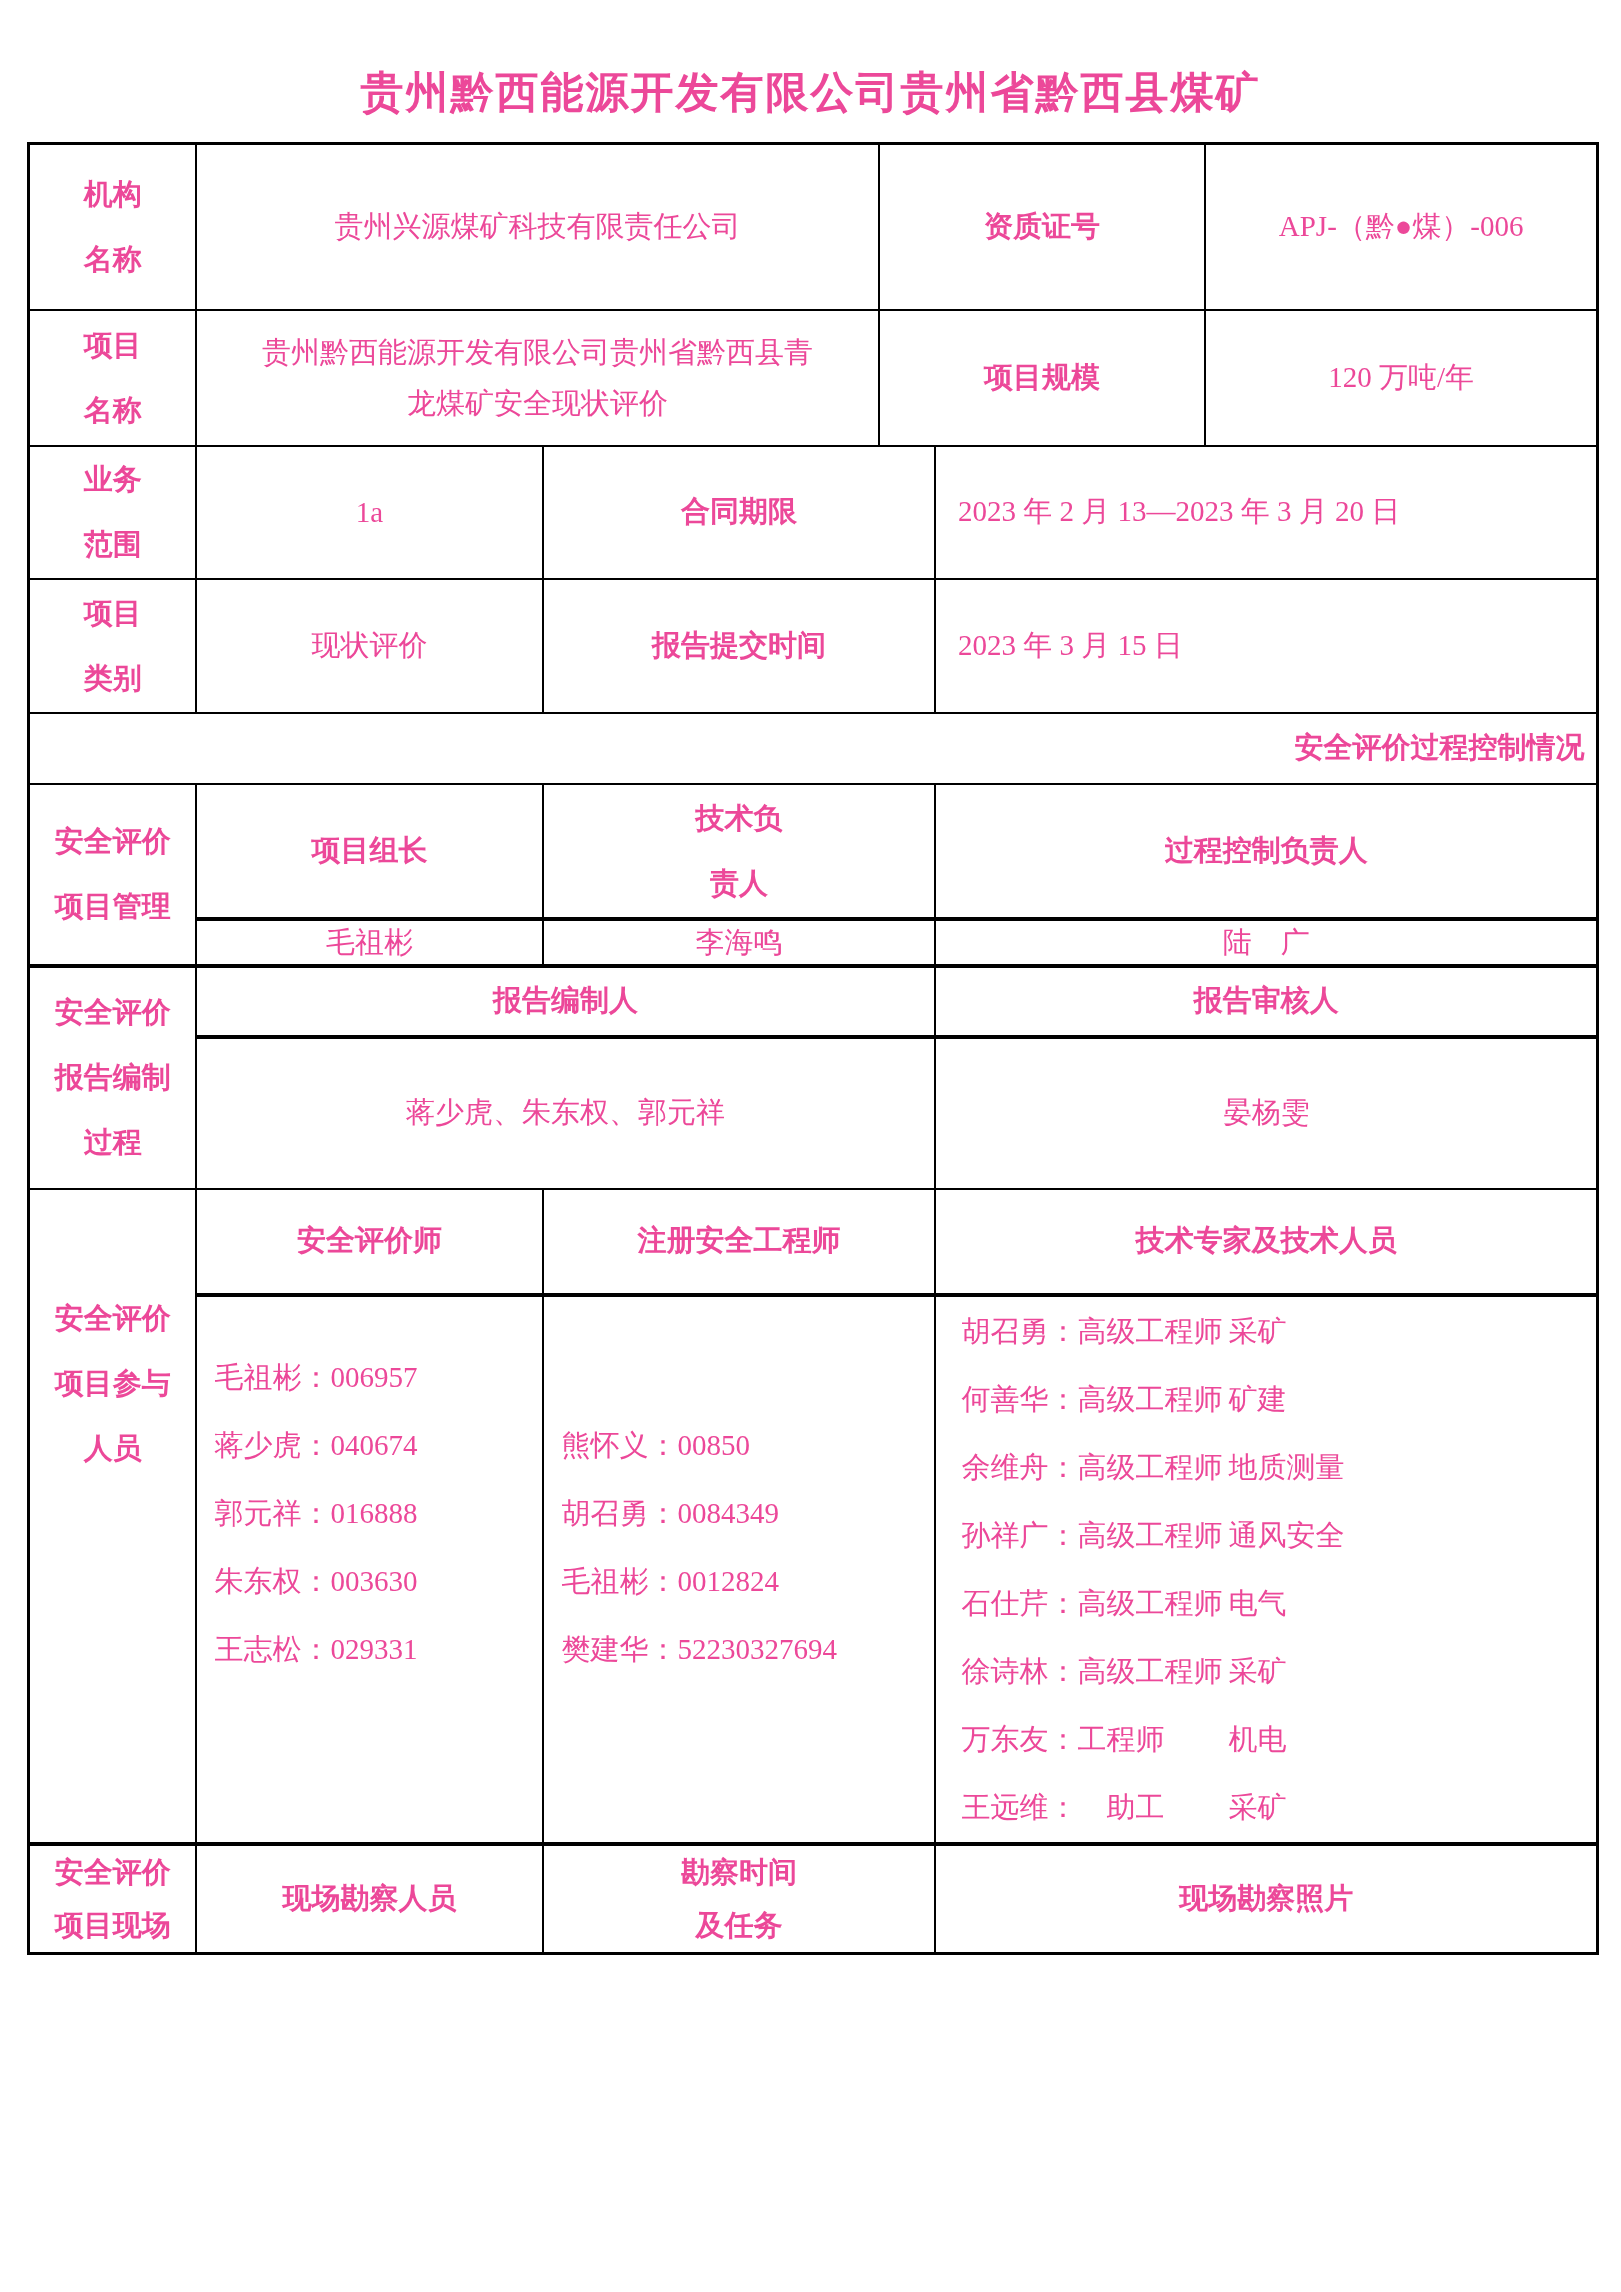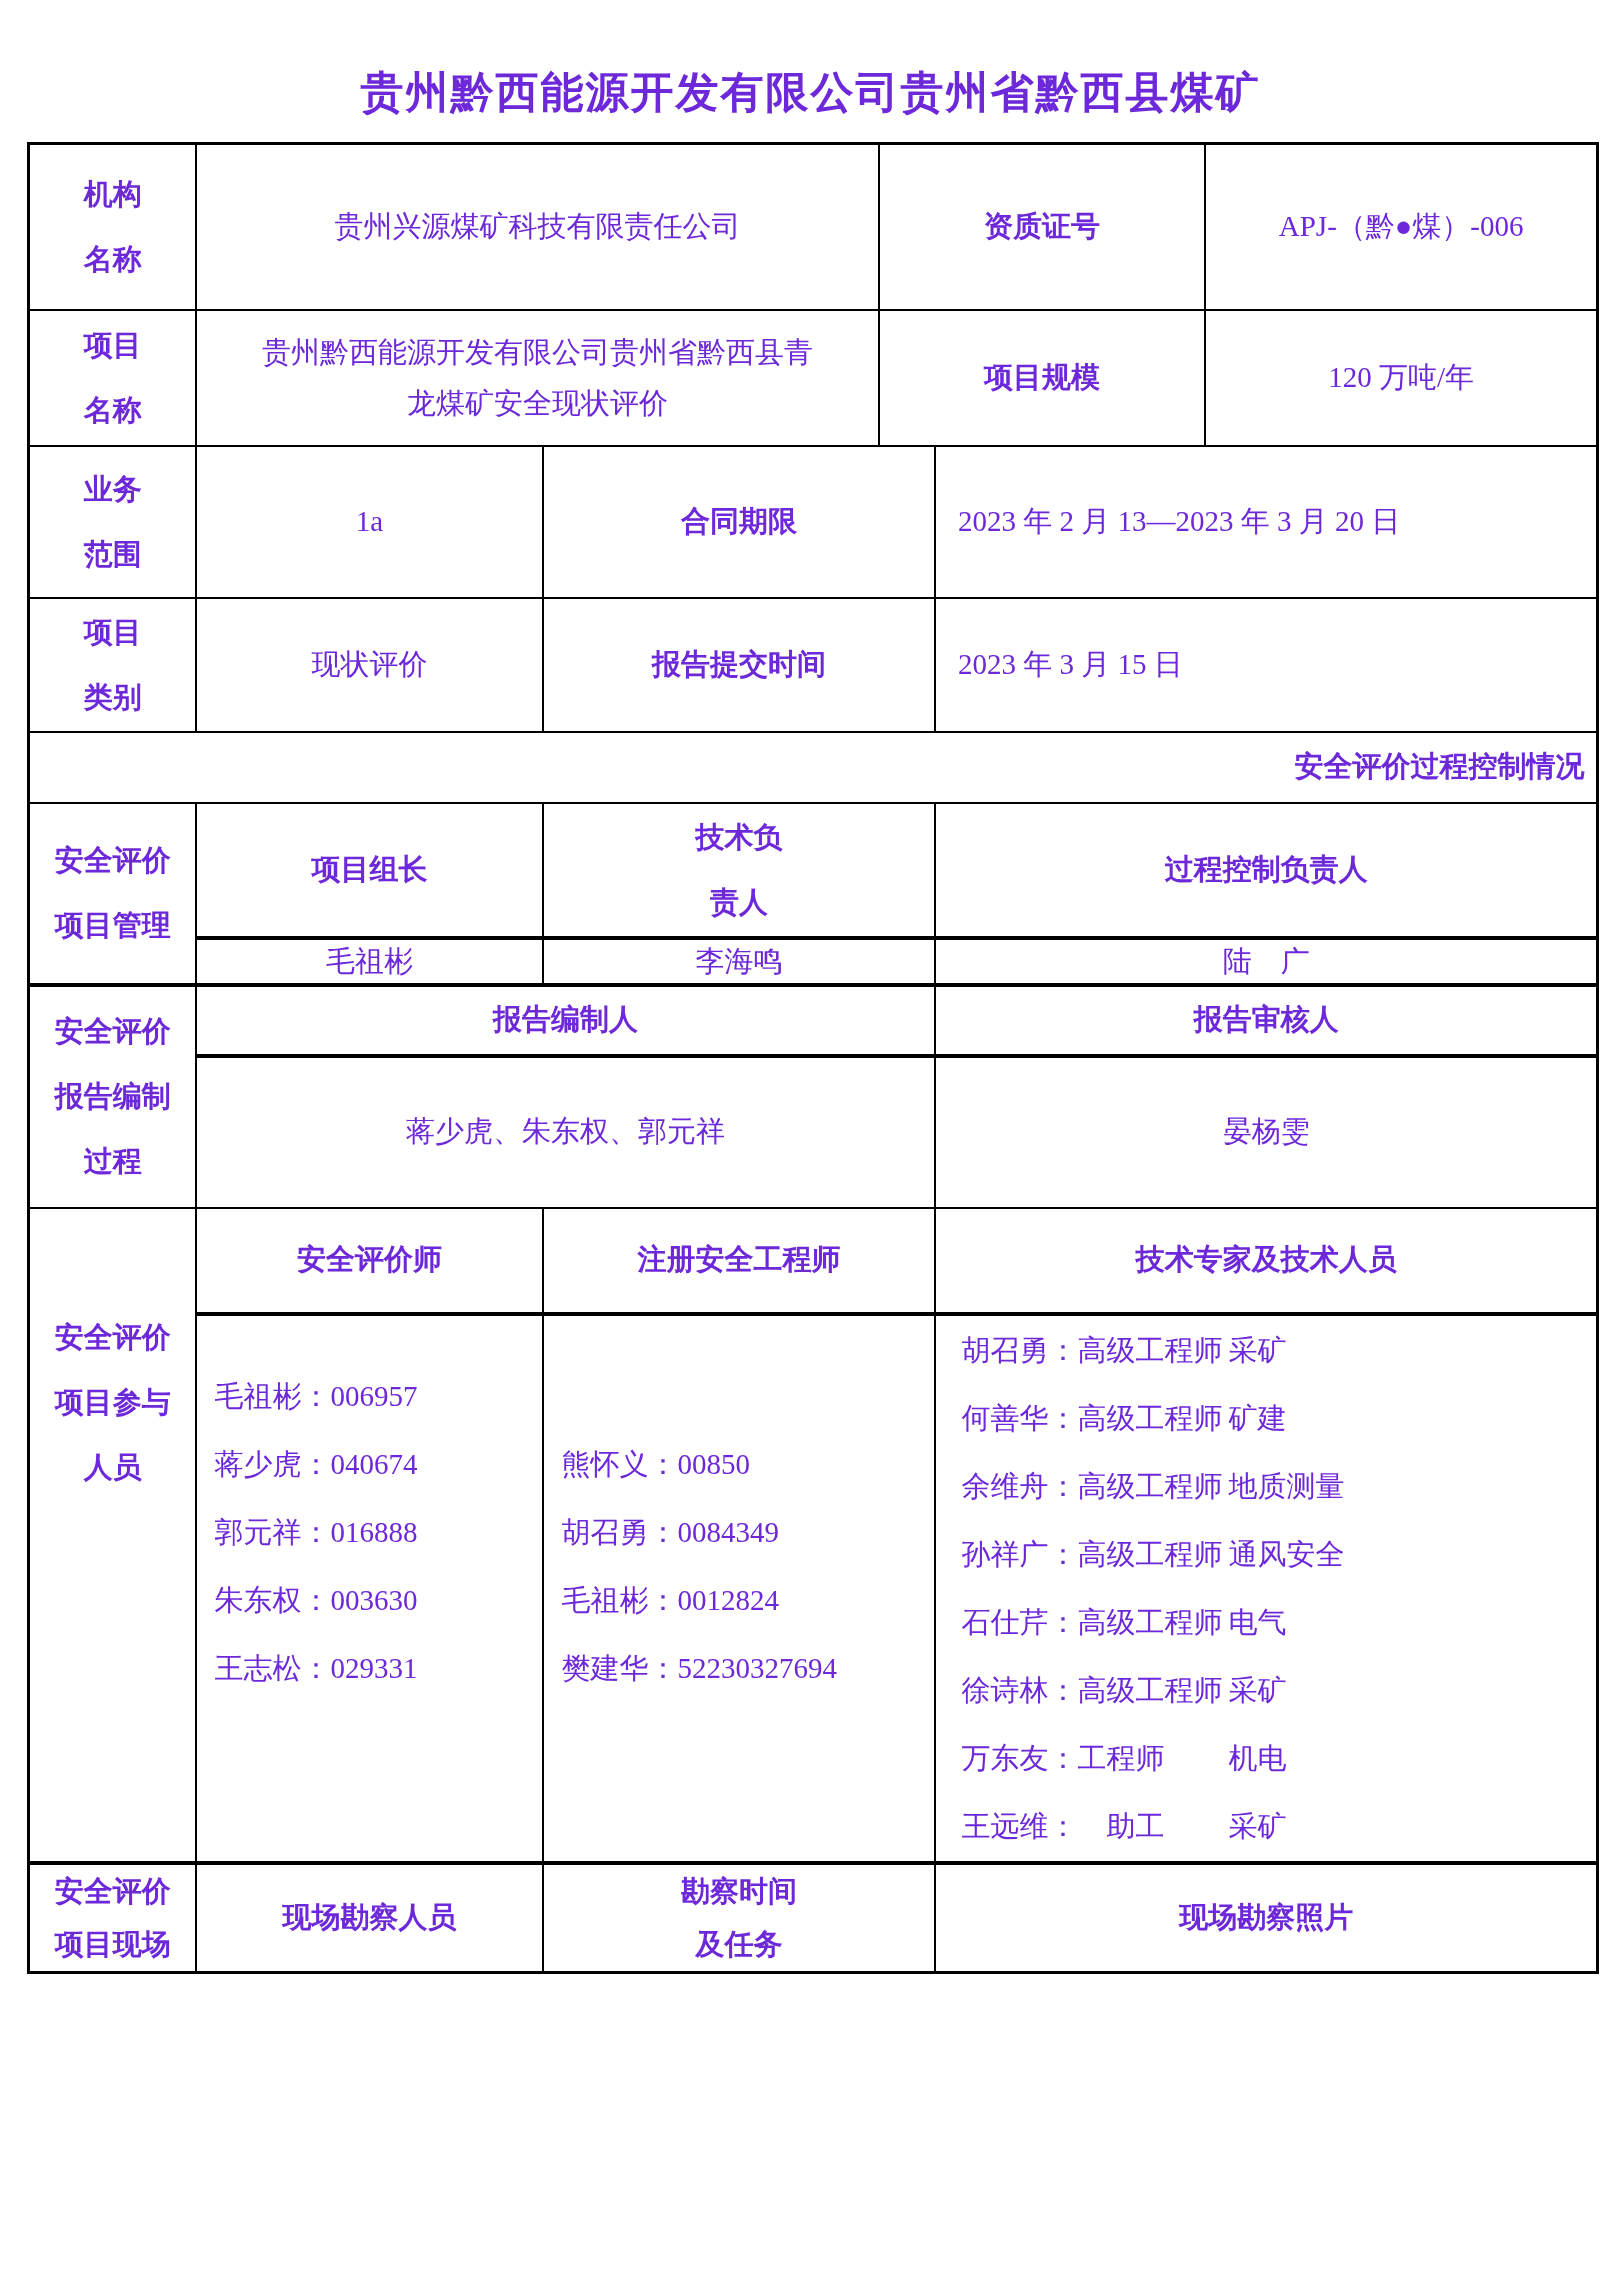--- a/index.html
+++ b/index.html
@@ -1,17 +1,17 @@
 <!DOCTYPE html>
 <html><head>
 <meta charset="utf-8">
 <style>
   html,body{margin:0;padding:0;background:#9a9a9a;}
   .page{
-    width:1621px;height:2293px;background:#ffffff;color:#6d28d9;
+    width:1621px;height:2293px;background:#ffffff;color:#ec4899;
     font-family:"Liberation Serif","DejaVu Serif",serif;
     position:relative;overflow:hidden;
   }
   .title{
     font-family:"Liberation Sans","DejaVu Sans",sans-serif;
     font-weight:bold;font-size:43px;line-height:95px;
     text-align:center;padding-top:45px;letter-spacing:2px;
   }
   table.info{
     border-collapse:collapse;table-layout:fixed;
@@ -70,21 +70,21 @@
 
       <tr style="height:136px">
         <td class="lbl pre lh66">项目
 名称</td>
         <td colspan="2" class="c pre lh52">贵州黔西能源开发有限公司贵州省黔西县青
 龙煤矿安全现状评价</td>
         <td colspan="2" class="lbl">项目规模</td>
         <td class="c">120 万吨/年</td>
       </tr>
 
-      <tr style="height:152px">
+      <tr style="height:133px">
         <td class="lbl pre lh66">业务
 范围</td>
         <td class="c">1a</td>
         <td colspan="2" class="lbl">合同期限</td>
         <td colspan="2" class="left">2023 年 2 月 13—2023 年 3 月 20 日</td>
       </tr>
 
       <tr style="height:134px">
         <td class="lbl pre lh66">项目
 类别</td>

